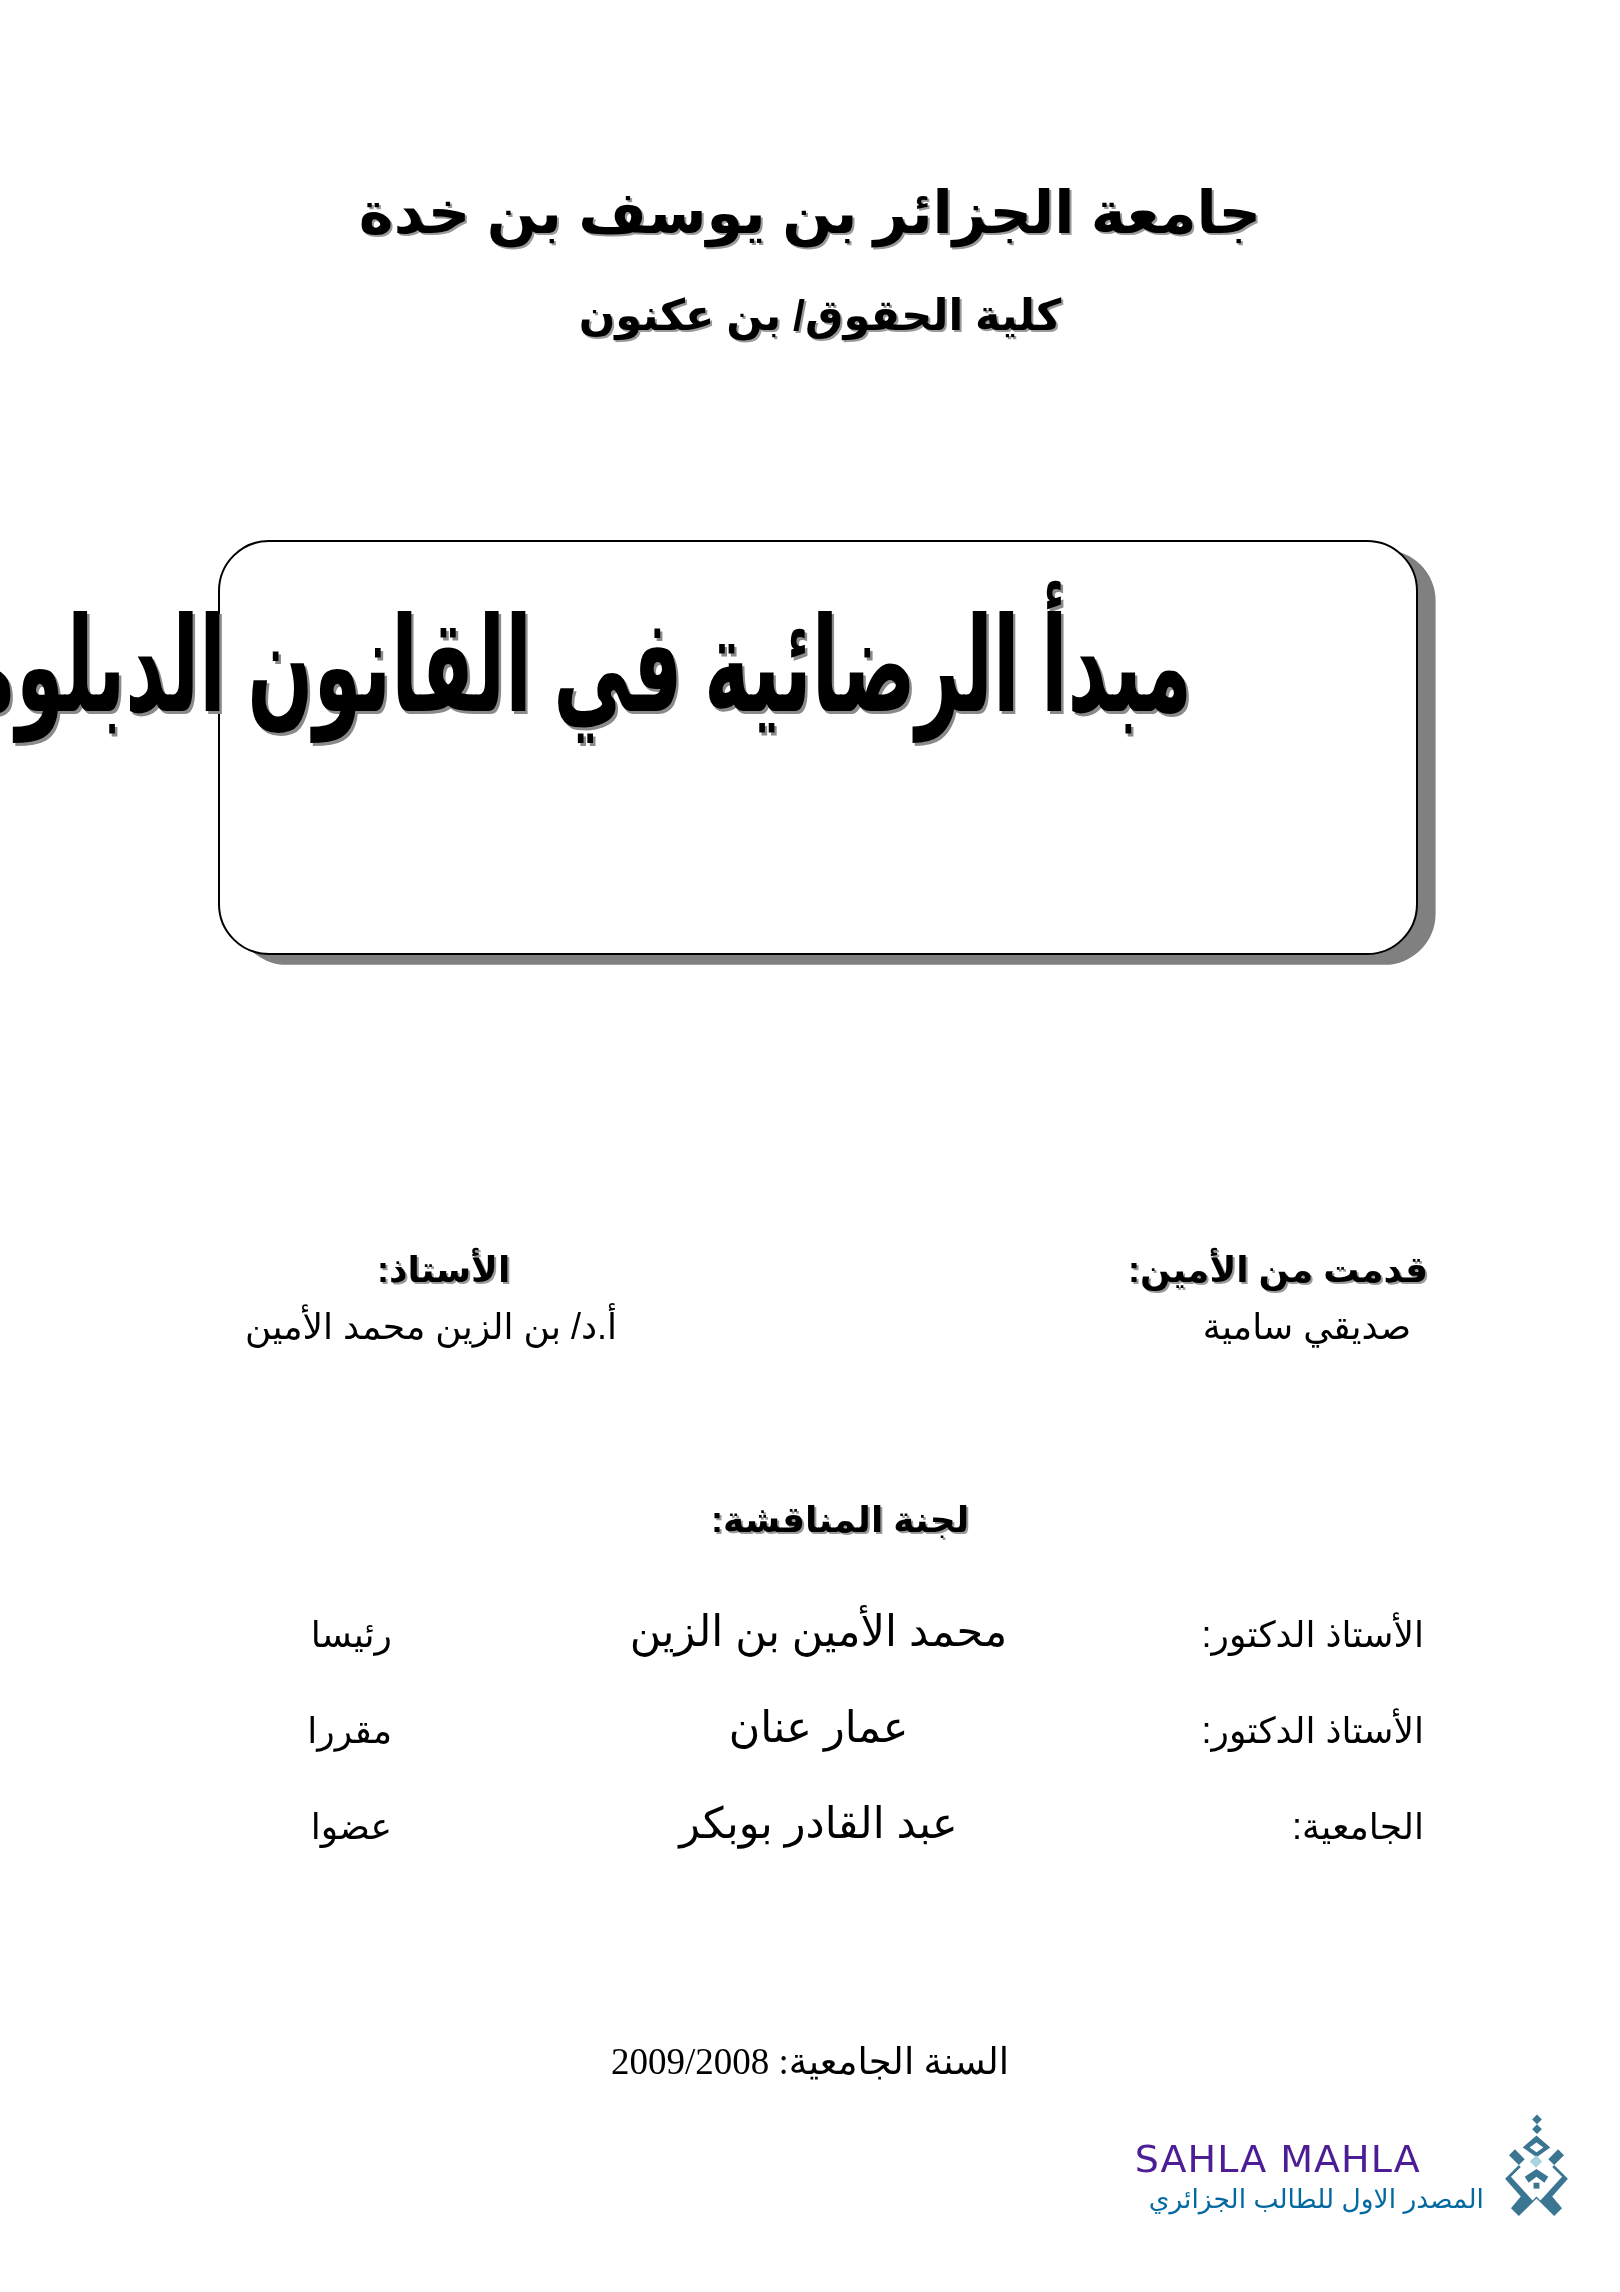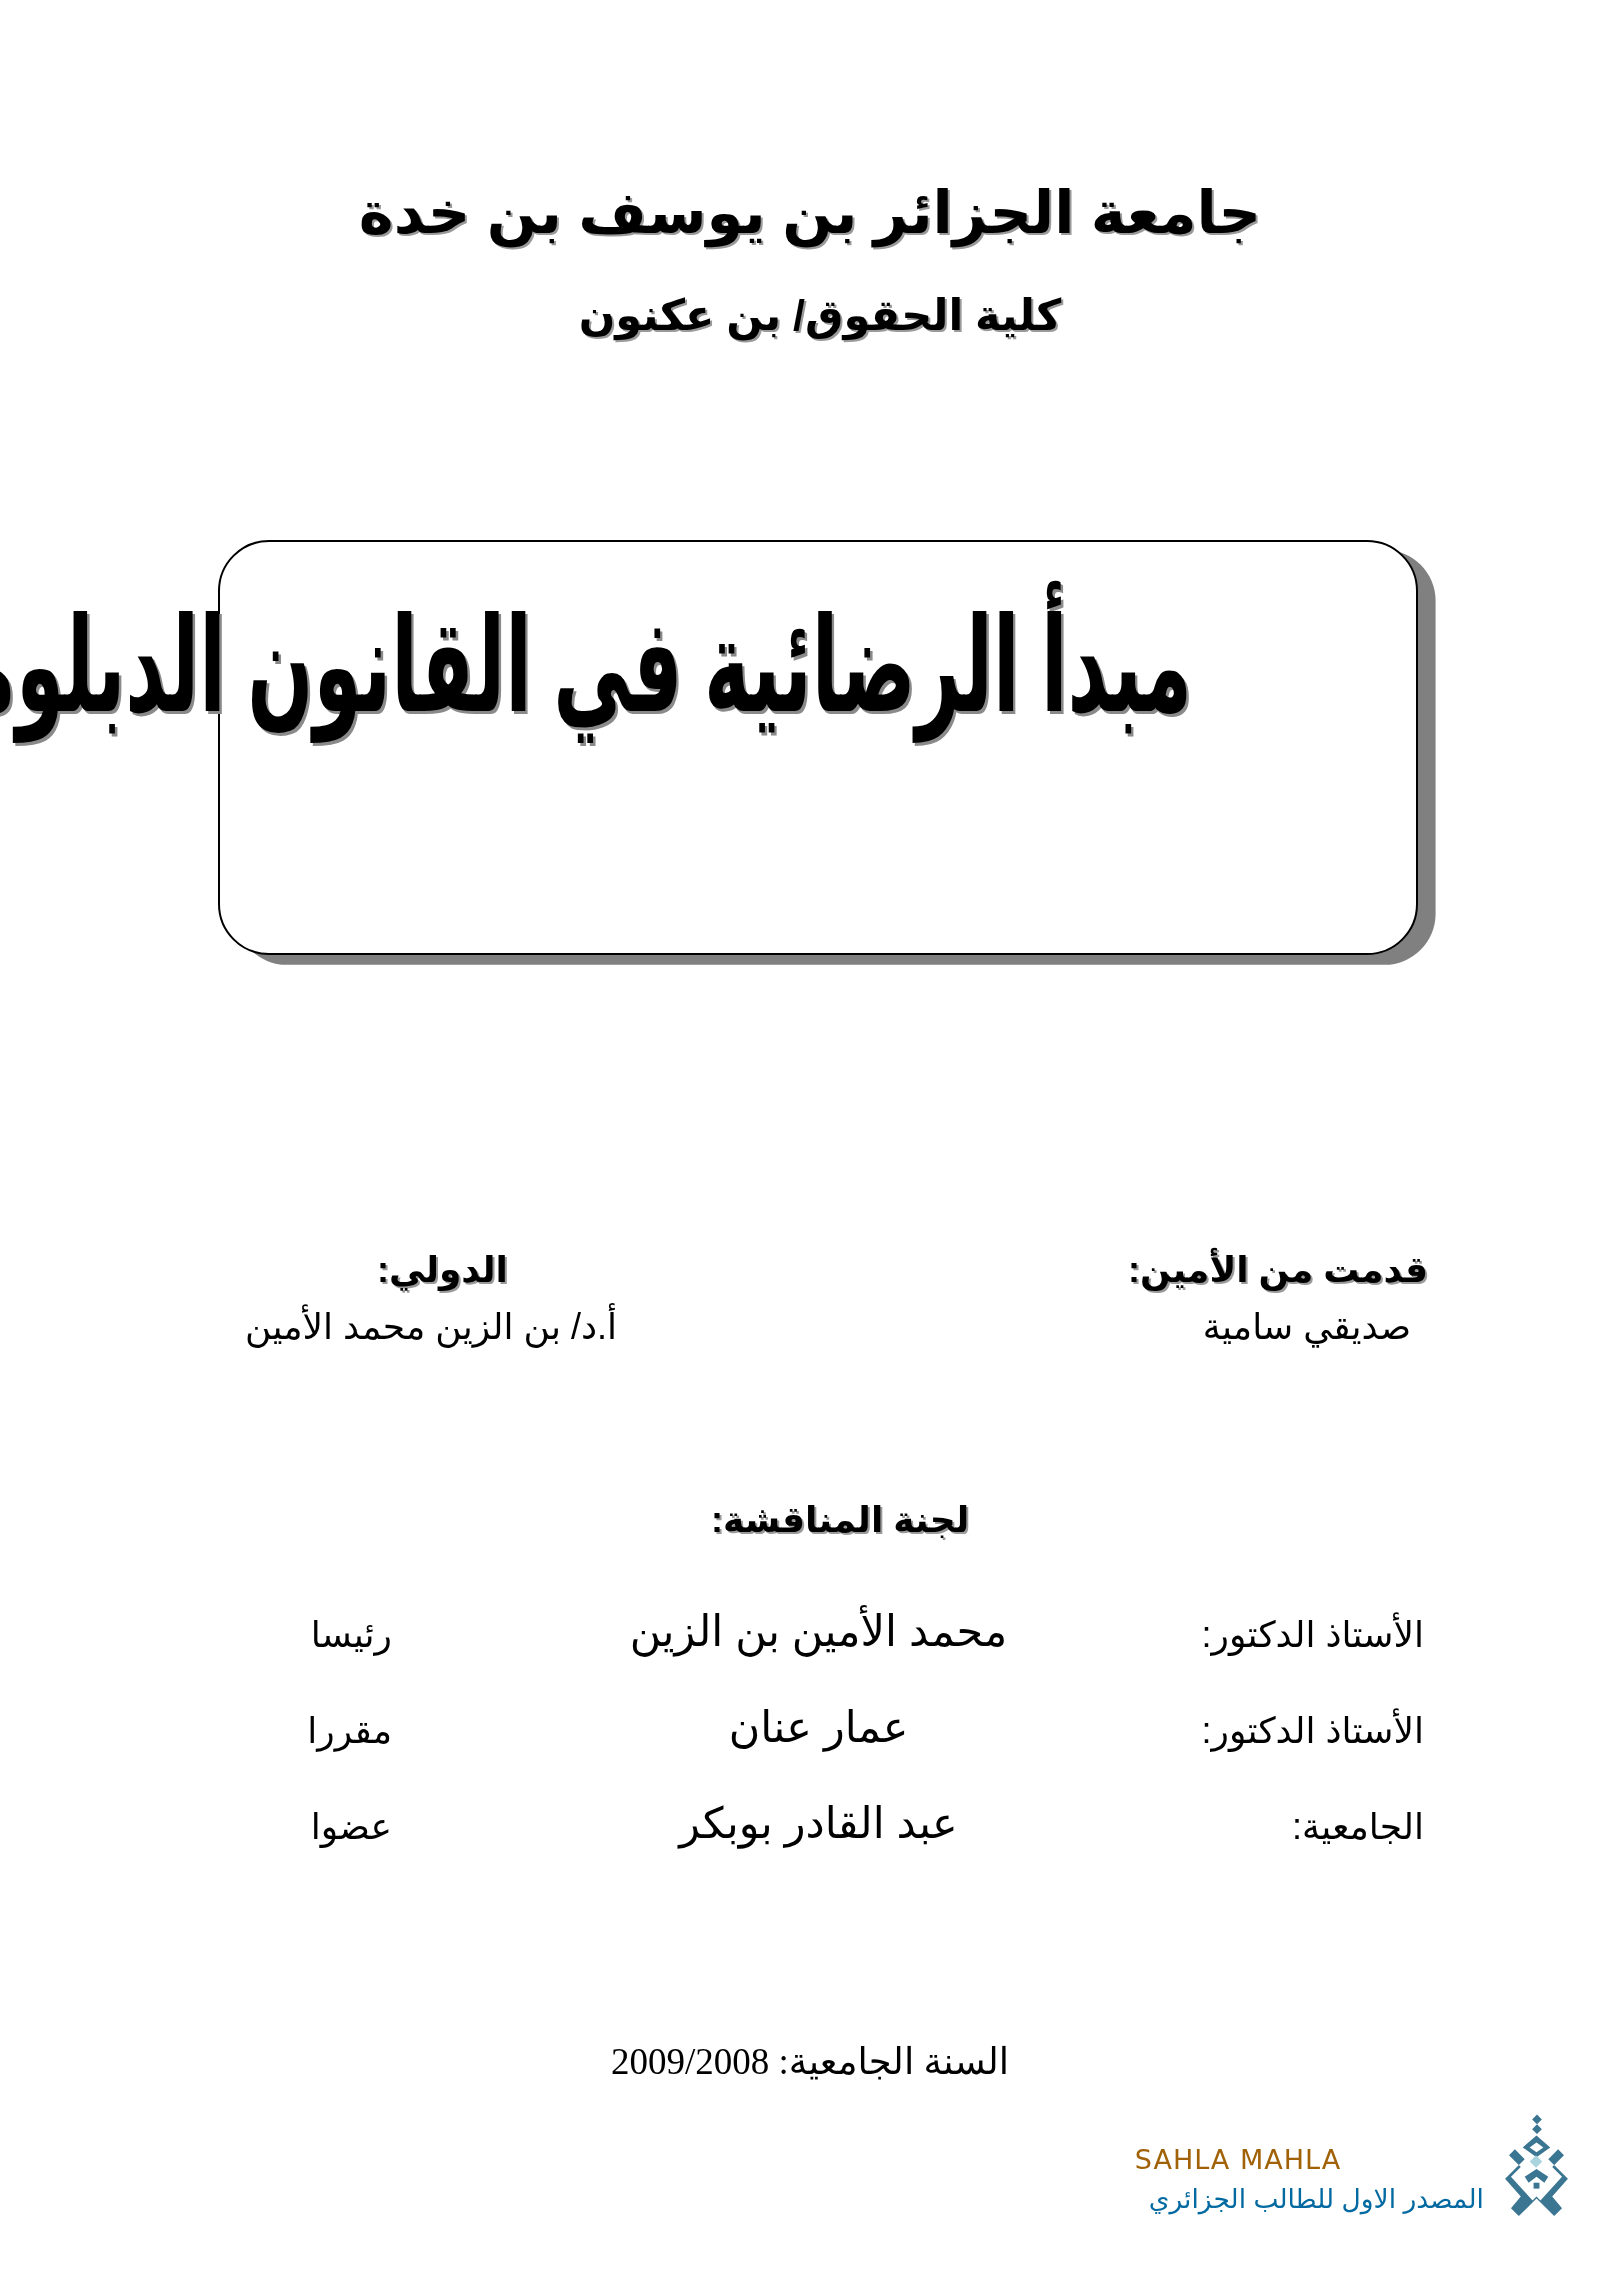--- a/index.html
+++ b/index.html
@@ -30,38 +30,38 @@
   #committee-heading { left: 711px; top: 1495px; font-size: 36px; line-height: 49px; }
 
   .row-label { right: 196px; font-size: 36px; line-height: 49px; }
   .row-name  { left: 549px; width: 539px; text-align: center; font-size: 43px; line-height: 55px; }
   .row-role  { left: 294px; width: 98px; text-align: right; font-size: 36px; line-height: 49px; }
 
   #year { left: 0; width: 1620px; top: 2037px; text-align: center; font-size: 37px; line-height: 49px;
           font-family: "Liberation Serif", "DejaVu Serif", serif; }
 
   #logo { left: 1127px; top: 2112px; width: 451px; height: 113px; }
-  #logo-text { left: 7.8px; top: 23.5px; font-size: 27px; line-height: 47px; color: #a16207; letter-spacing: 1px;
+  #logo-text { left: 7.8px; top: 23.5px; font-size: 38px; line-height: 47px; color: #4c1d95; letter-spacing: 1px;
                font-family: "DejaVu Sans", sans-serif; }
   #logo-tagline { left: 7.8px; top: 71px; width: 363px; text-align: center; font-size: 26.5px; line-height: 33px; color: #0369a1; }
   #logo-icon { left: 374px; top: 2px; width: 71px; height: 108px; }
 </style>
 </head>
 <body>
 
 <div id="university" class="abs rtl bold-shadow">جامعة الجزائر بن يوسف بن خدة</div>
 <div id="faculty" class="abs rtl bold-shadow">كلية الحقوق/ بن عكنون</div>
 
 <div id="title-box" class="abs">
   <div id="title" class="abs rtl">مبدأ الرضائية في القانون الدبلوماسي</div>
 </div>
 
 <div id="student-label" class="abs rtl bold-shadow">قدمت من الأمين:</div>
 <div id="student-name" class="abs rtl">صديقي سامية</div>
-<div id="supervisor-label" class="abs rtl bold-shadow">الدولي:</div>
+<div id="supervisor-label" class="abs rtl bold-shadow">الأستاذ:</div>
 <div id="supervisor-name" class="abs rtl">أ.د/ بن الزين محمد الأمين</div>
 
 <div id="committee-heading" class="abs rtl bold-shadow">لجنة المناقشة:</div>
 
 <div>
   <div class="abs rtl row-label" style="top:1610px">الأستاذ الدكتور:</div>
   <div class="abs rtl row-name" style="top:1604px">محمد الأمين بن الزين</div>
   <div class="abs rtl row-role" style="top:1610px">رئيسا</div>
 
   <div class="abs rtl row-label" style="top:1706px">الأستاذ الدكتور:</div>

